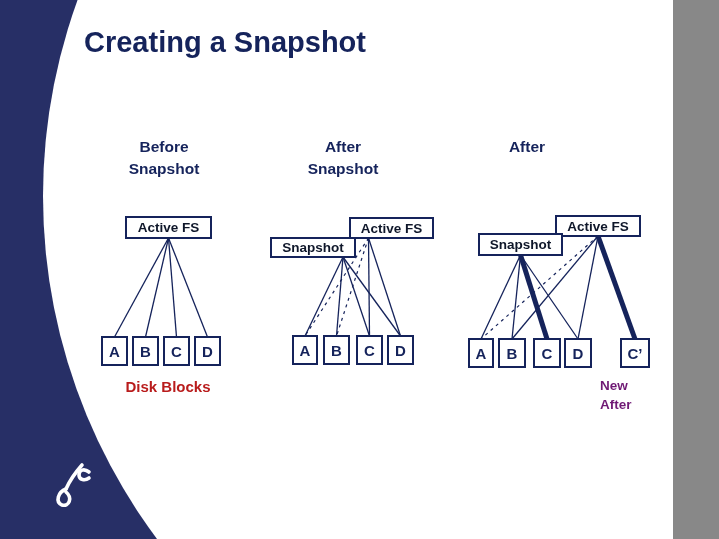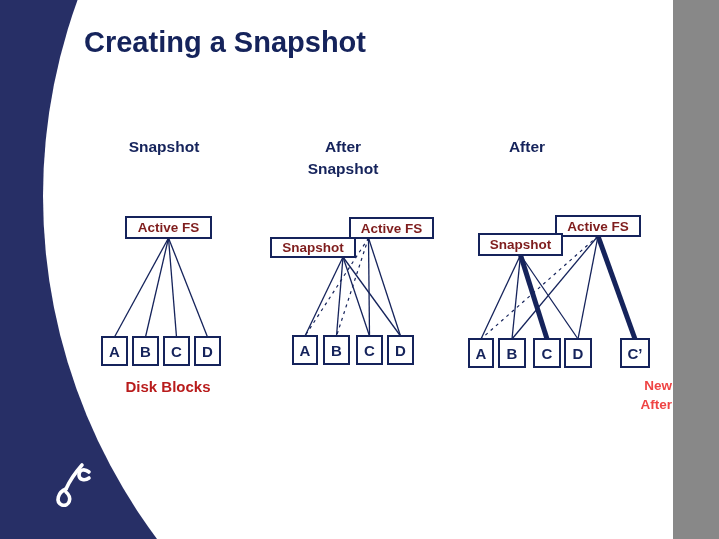--- a/index.html
+++ b/index.html
@@ -11,26 +11,26 @@
   .bg-navy{position:absolute;inset:0;background:#272F66;}
   .bg-circle{position:absolute;left:43px;top:-377px;width:1146px;height:1146px;
     border-radius:50%;background:#ffffff;}
   #lines{position:absolute;left:0;top:0;width:719px;height:539px;pointer-events:none;}
   .ln-solid{stroke:#15235B;stroke-width:1.3;fill:none;}
   .ln-dashed{stroke:#15235B;stroke-width:1.2;fill:none;stroke-dasharray:3 4;}
   .ln-thick{stroke:#15235B;stroke-width:5;fill:none;}
   .abs{position:absolute;box-sizing:border-box;}
   .title{left:84px;top:26px;font-size:29px;font-weight:bold;color:#15235B;white-space:nowrap;}
   .hdr{top:136px;font-size:15.5px;font-weight:bold;color:#15235B;text-align:center;line-height:22px;}
-  .nodebox{background:#fff;border:2px solid #15235B;color:#7f1d1d;font-weight:bold;
+  .nodebox{background:#fff;border:2px solid #15235B;color:#0f172a;font-weight:bold;
     font-size:13.5px;text-align:center;display:flex;align-items:center;justify-content:center;}
   .blockbox{background:#fff;border:2px solid #15235B;color:#15235B;font-weight:bold;
     font-size:15px;text-align:center;display:flex;align-items:center;justify-content:center;}
   .caption{font-size:15px;font-weight:bold;color:#b91c1c;text-align:center;line-height:20px;}
-  .caption-sm{font-size:13.5px;font-weight:bold;color:#ef4444;text-align:right;line-height:19px;}
+  .caption-sm{font-size:13.5px;font-weight:bold;color:#701a75;text-align:left;line-height:19px;}
   .pagenum{left:688px;top:502px;font-size:10px;color:#2B3A6B;}
   .logo-text{left:13px;top:507px;color:#ffffff;font-family:"Liberation Serif",serif;
     font-size:15px;white-space:nowrap;letter-spacing:0.2px;}
   .logo-text b{font-weight:bold;}
   .logo-text sup{font-size:8px;}
 </style>
 </head>
 <body>
 
 <div id="slide">
@@ -58,20 +58,21 @@
       <line x1="598" y1="236" x2="481" y2="339" class="ln-dashed"></line>
       <line x1="598" y1="236" x2="512" y2="339" class="ln-solid"></line>
       <line x1="598" y1="236" x2="578" y2="339" class="ln-solid"></line>
       <line x1="598" y1="236" x2="635" y2="339" class="ln-thick"></line>
     </svg>
 
   <div class="abs title">Creating a Snapshot</div>
 
   <div>
     <div class="abs hdr" style="left:84px;width:160px;">
+      <div>Before</div>
       <div>Snapshot</div>
     </div>
     <div class="abs nodebox" style="left:125px;top:216px;width:87px;height:23px;">Active FS</div>
     <div class="abs blockbox" style="left:101px;top:336px;width:27px;height:30px;">A</div>
     <div class="abs blockbox" style="left:132px;top:336px;width:27px;height:30px;">B</div>
     <div class="abs blockbox" style="left:163px;top:336px;width:27px;height:30px;">C</div>
     <div class="abs blockbox" style="left:194px;top:336px;width:27px;height:30px;">D</div>
     <div class="abs caption" style="left:98px;top:377px;width:140px;">Disk Blocks</div>
   </div>
 

